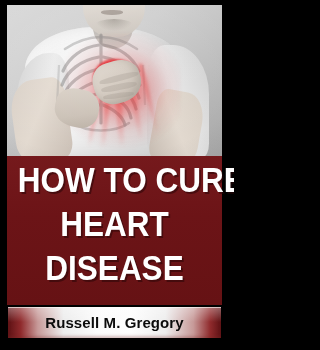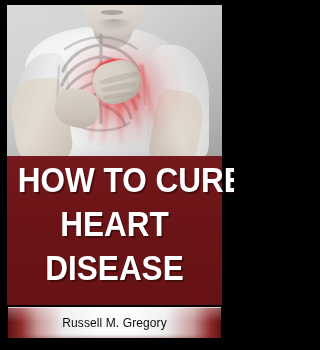--- a/index.html
+++ b/index.html
@@ -289,22 +289,22 @@
     position: absolute;
     left: 0; right: 0; top: 0;
     height: 48%;
     background: linear-gradient(180deg, rgba(255,255,255,0.35) 0%, rgba(255,255,255,0) 100%);
     pointer-events: none;
   }
   .author-name {
     position: relative;
     color: #0b0b0b;
     font-family: "Liberation Sans", sans-serif;
-    font-weight: normal;
-    font-size: 12px;
+    font-weight: bold;
+    font-size: 15px;
     letter-spacing: 0.1px;
     white-space: nowrap;
   }
 </style>
 </head>
 <body>
 
 <div class="book-cover">
 
   <div class="photo-panel">

